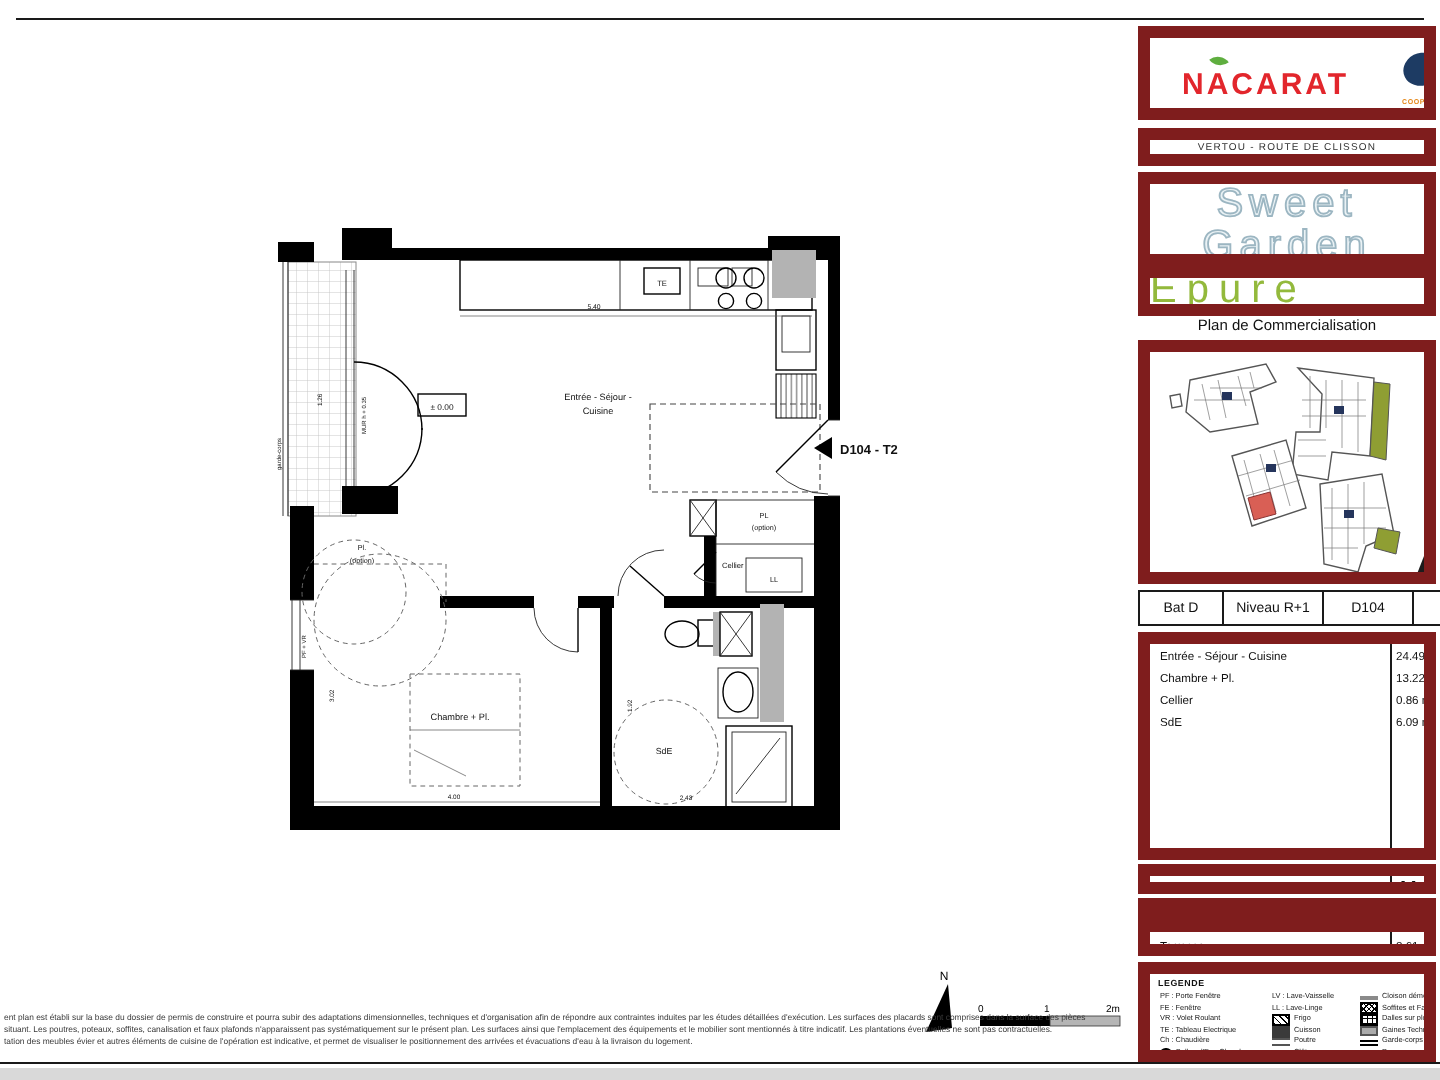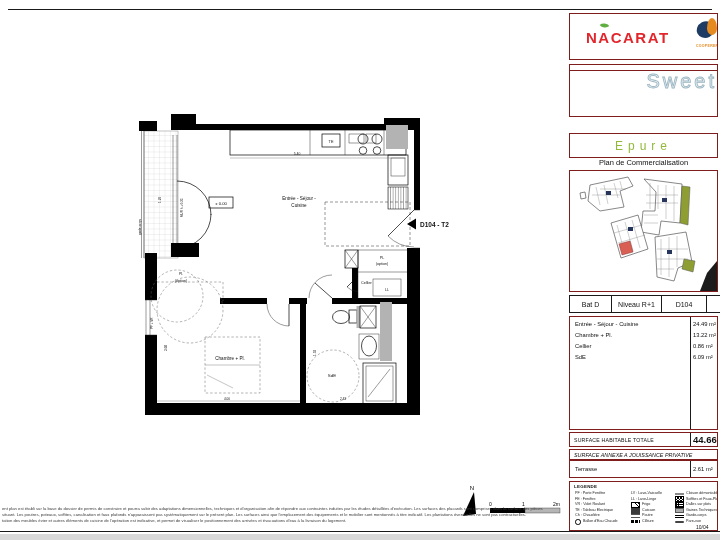--- a/index.html
+++ b/index.html
@@ -3,33 +3,33 @@
 <meta charset="utf-8">
 <style>
   html,body{margin:0;padding:0}
   body{width:720px;height:540px;overflow:hidden;background:#fff;position:relative;
        font-family:"Liberation Sans",sans-serif;color:#111}
   .abs{position:absolute}
   
   .rule{position:absolute;background:#1a1a1a}
   .footer-strip{position:absolute;left:0;top:534px;width:720px;height:6px;background:#d9d9d9}
   
-  .sbox{position:absolute;left:569px;width:149px;border:1px solid #7f1d1d;background:#fff;box-sizing:border-box;overflow:hidden}
+  .sbox{position:absolute;left:569px;width:149px;border:6px solid #7f1d1d;background:#fff;box-sizing:border-box;overflow:hidden}
   .nacarat-wrap{top:13px;height:47px}
   .nacarat-text{position:absolute;left:16px;top:15px;font-size:15px;font-weight:bold;letter-spacing:1.5px;color:#e2262c}
   .nacarat-leaf{position:absolute;left:31px;top:8px;width:7px;height:7px;background:#5fae3f;border-radius:0 100% 0 100%;transform:rotate(-38deg)}
   .coop{position:absolute;left:126px;top:4px;width:24px;height:40px}
   .coop .c1{position:absolute;left:1px;top:3px;width:17px;height:17px;background:#1d3b63;border-radius:60% 40% 55% 45%;transform:rotate(18deg)}
   .coop .c2{position:absolute;left:11px;top:0;width:10px;height:17px;background:#e58a1e;border-radius:50% 50% 50% 50%/60% 60% 40% 40%}
   .coop .c3{position:absolute;left:0;top:26px;font-size:3.5px;letter-spacing:.3px;color:#e58a1e;font-weight:bold}
   .loc-box{top:64px;height:19px;display:flex;align-items:center;justify-content:center;font-size:5px;letter-spacing:.6px;color:#333}
-  .sweet-box{top:70px;height:47px;text-align:right}
+  .sweet-box{top:86px;height:47px;text-align:center}
   .sweet-line{font-size:20px;line-height:21px;letter-spacing:3px;color:#eaf2f5;-webkit-text-stroke:0.9px #9cb6c2}
-  .epure-box{top:133px;height:25px;display:flex;align-items:center;justify-content:center;
-             font-size:12px;letter-spacing:5px;color:#93b93c}
+  .epure-box{top:133px;height:25px;display:flex;align-items:center;
+             font-size:20px;letter-spacing:5px;color:#93b93c}
   .plan-title{position:absolute;left:569px;top:158px;width:149px;text-align:center;font-size:7.5px;font-weight:normal}
   .site-box{top:170px;height:122px}
   
   .ucell{position:absolute;top:295px;height:18px;border:1px solid #1a1a1a;background:#fff;box-sizing:border-box;
          display:flex;align-items:center;justify-content:center;font-size:7px}
   
   .rooms-box{top:316px;height:114px}
   .room-name{position:absolute;left:5px;font-size:5.8px;white-space:nowrap}
   .room-val{position:absolute;left:123px;font-size:5.8px;white-space:nowrap}
   .vdiv{position:absolute;left:120px;top:0;bottom:0;width:1px;background:#1a1a1a}
@@ -249,20 +249,21 @@
     <span class="c3">COOPERER</span>
   </span>
 </div>
 
 <div class="sbox loc-box">
   <span>VERTOU - ROUTE DE CLISSON</span>
 </div>
 
 <div class="sbox sweet-box">
   <div class="sweet-line">Sweet</div>
+  <div class="sweet-line">Garden</div>
 </div>
 
 <div class="sbox epure-box">
   <span>Epure</span>
 </div>
 
 <div class="plan-title">Plan de Commercialisation</div>
 
 <div class="sbox site-box">
   <svg width="147" height="120" viewBox="0 0 147 120">

